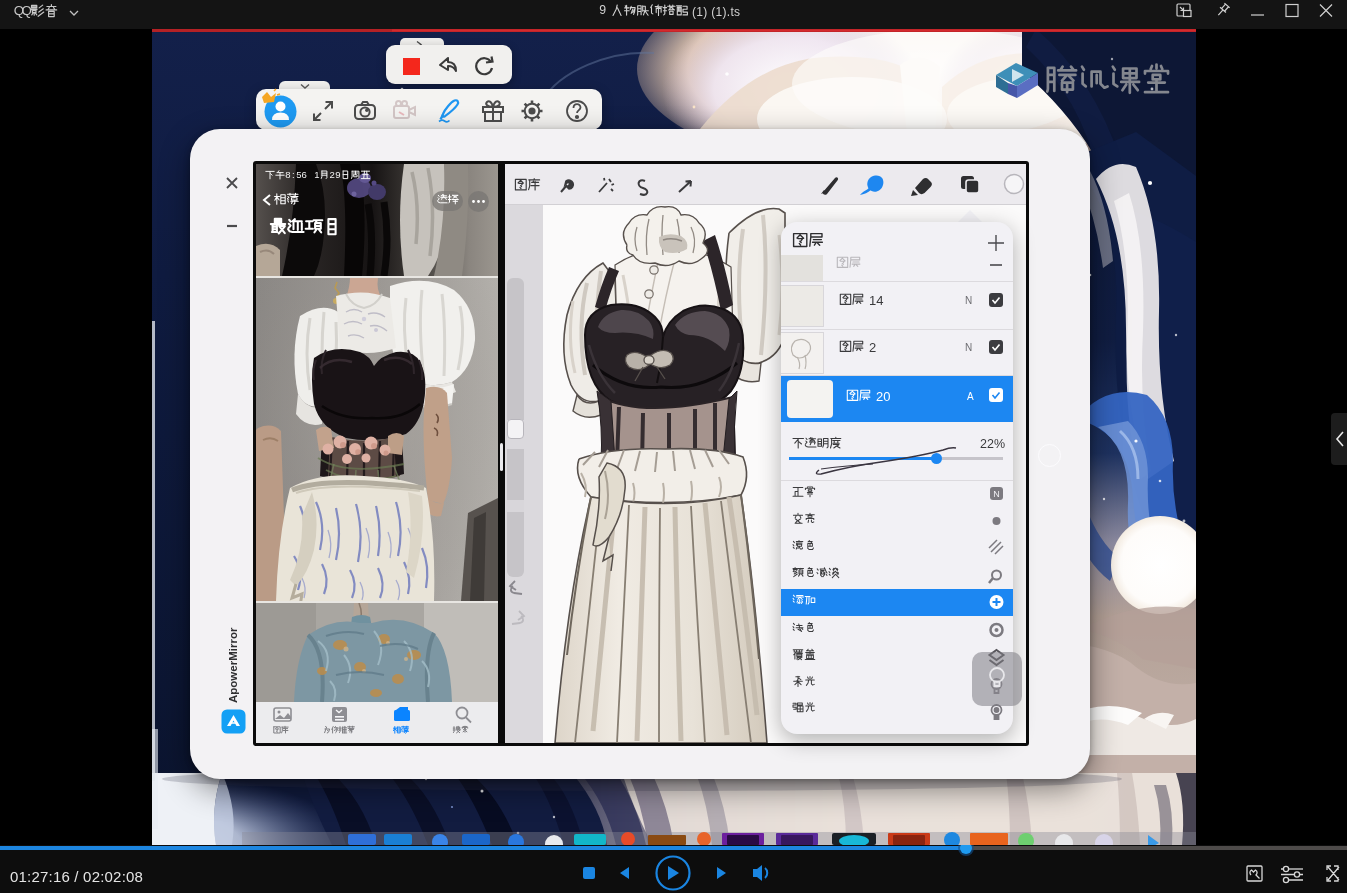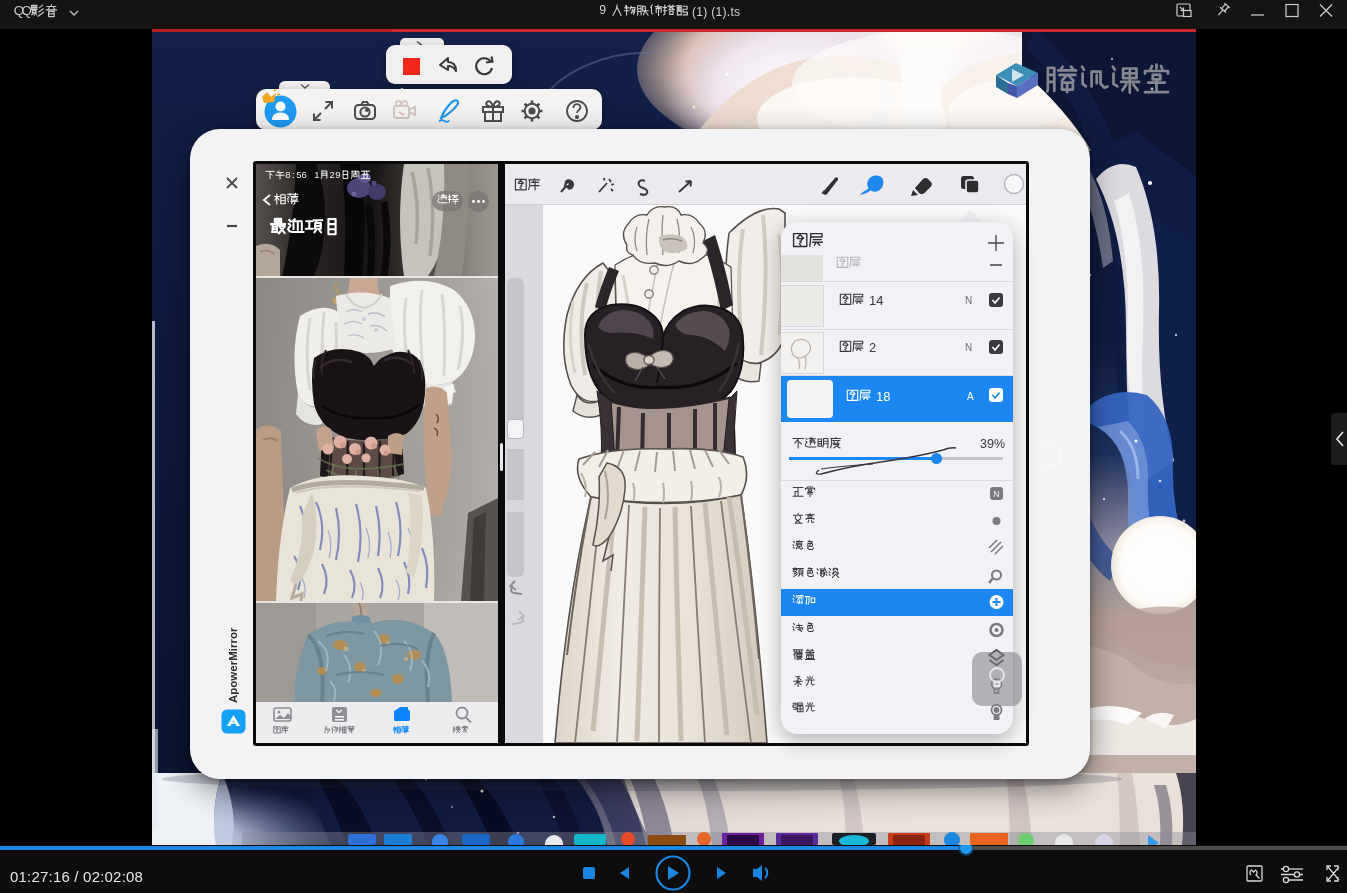--- a/index.html
+++ b/index.html
@@ -733,33 +733,33 @@
         <svg class="abs" style="left:208px;top:118px" width="14" height="14">
           <path d="M3.5 7 l2.5 3 l4.5 -5.5" stroke="#fff" stroke-width="1.6" fill="none"></path>
         </svg>
         <div class="abs" style="left:0;top:153px;width:232px;height:1px;background:#dcdade"></div>
         <div class="abs" style="left:0;top:154px;width:232px;height:46px;background:#1c87f2"></div>
         <div class="abs" style="left:6px;top:158px;width:46px;height:38px;background:#f4f3f1;border-radius:4px"></div>
         <svg style="position:absolute;left:65px;top:167px;overflow:visible" width="26" height="15">
           <path d="M1.3 1.3 L11.7 1.3 L11.7 11.4 L1.3 11.4 L1.3 1.3 M6.2 2.3 L3.9 4.7 M6.5 2.3 L9.1 4.9 M4.7 5.2 L8.3 5.2 L7.3 6.8 M6.2 7.3 L7.3 8.3 M5.7 9.1 L6.8 10.1" fill="none" stroke="#ffffff" stroke-width="1.10" stroke-linecap="round" stroke-linejoin="round"></path>
           <path d="M14.8 1.3 L23.7 1.3 L23.7 3.9 M14.8 1.3 L14.8 3.9 M14.8 3.9 L23.7 3.9 M14.8 3.9 L14.0 11.2 M16.9 6.0 L23.1 6.0 M16.1 8.1 L23.9 8.1 M19.2 8.1 L17.7 10.4 M20.3 8.8 L21.8 10.4" fill="none" stroke="#ffffff" stroke-width="1.10" stroke-linecap="round" stroke-linejoin="round"></path>
         </svg>
-        <div class="abs" style="left:95px;top:167px;font-size:13px;color:#fff">18</div>
+        <div class="abs" style="left:95px;top:167px;font-size:13px;color:#fff">20</div>
         <div class="abs" style="left:186px;top:169px;font-size:10px;color:#fff">A</div>
         <div class="abs" style="left:208px;top:166px;width:14px;height:14px;background:#fff;border-radius:3px"></div>
         <svg class="abs" style="left:208px;top:166px" width="14" height="14">
           <path d="M3.5 7 l2.5 3 l4.5 -5.5" stroke="#1c87f2" stroke-width="1.6" fill="none"></path>
         </svg>
         <svg style="position:absolute;left:11px;top:215px;overflow:visible" width="50" height="14">
           <path d="M1.0 1.5 L11.5 1.5 M6.8 1.5 L2.8 6.2 M6.2 3.0 L6.2 11.0 M7.0 4.8 L9.5 7.0" fill="none" stroke="#3a3a3c" stroke-width="1.06" stroke-linecap="round" stroke-linejoin="round"></path>
           <path d="M18.8 0.5 L17.8 1.5 M17.0 1.8 L23.5 1.8 M20.0 0.8 L20.0 4.2 M20.0 2.2 L18.0 4.0 M20.2 2.2 L22.5 4.0 M17.5 5.0 L23.2 5.0 L22.5 7.0 M19.2 5.5 L18.2 7.8 M14.0 1.2 L15.0 2.5 M13.8 4.0 L15.0 5.2 L13.5 7.0 M13.2 8.0 L14.2 9.5 L16.2 10.0 L24.0 10.0" fill="none" stroke="#3a3a3c" stroke-width="1.06" stroke-linecap="round" stroke-linejoin="round"></path>
           <path d="M26.0 2.0 L29.5 2.0 L29.5 9.2 L26.0 9.2 L26.0 2.0 M26.0 4.5 L29.5 4.5 M26.0 6.9 L29.5 6.9 M31.5 1.5 L36.0 1.5 L36.0 9.8 L35.0 10.8 M31.5 1.5 L31.5 8.0 L30.8 10.2 M31.8 4.2 L36.0 4.2 M31.8 6.8 L36.0 6.8" fill="none" stroke="#3a3a3c" stroke-width="1.06" stroke-linecap="round" stroke-linejoin="round"></path>
           <path d="M43.8 0.2 L43.8 1.2 M38.8 1.5 L48.8 1.5 M39.6 1.5 L39.6 7.0 L38.5 11.0 M40.8 3.5 L48.0 3.5 M42.2 3.5 L42.2 6.2 M45.8 3.5 L45.8 6.2 M41.0 6.2 L47.2 6.2 M41.2 7.5 L47.0 7.5 L45.0 9.2 M41.8 11.0 L44.5 9.0 L48.0 11.0" fill="none" stroke="#3a3a3c" stroke-width="1.06" stroke-linecap="round" stroke-linejoin="round"></path>
         </svg>
-        <div class="abs" style="left:199px;top:215px;font-size:12.5px;color:#3a3a3c">39%</div>
+        <div class="abs" style="left:199px;top:215px;font-size:12.5px;color:#3a3a3c">22%</div>
         <div class="abs" style="left:8px;top:235px;width:148px;height:3px;background:#1c87f2"></div>
         <div class="abs" style="left:156px;top:235px;width:66px;height:3px;background:#c6c4ca"></div>
         <div class="abs" style="left:150px;top:231px;width:11px;height:11px;border-radius:50%;background:#1c87f2"></div>
         <svg class="abs" style="left:0;top:200px" width="232" height="60" viewBox="0 0 232 60">
 <path d="M38 48 q-6 5 2 4 q30 -8 60 -12 q40 -6 62 -12 q8 -3 13 -2" stroke="#3a3540" stroke-width="1.4" fill="none"></path>
 <path d="M40 47 q22 -3 52 -5" stroke="#3a3540" stroke-width="1.1" fill="none"></path>
 </svg>
         <div class="abs" style="left:0;top:258px;width:232px;height:1px;background:#dcdade"></div>
         <div class="abs" style="left:0;top:367px;width:232px;height:27px;background:#1c87f2"></div>
         <svg style="position:absolute;left:11px;top:264px;overflow:visible" width="24" height="13">

